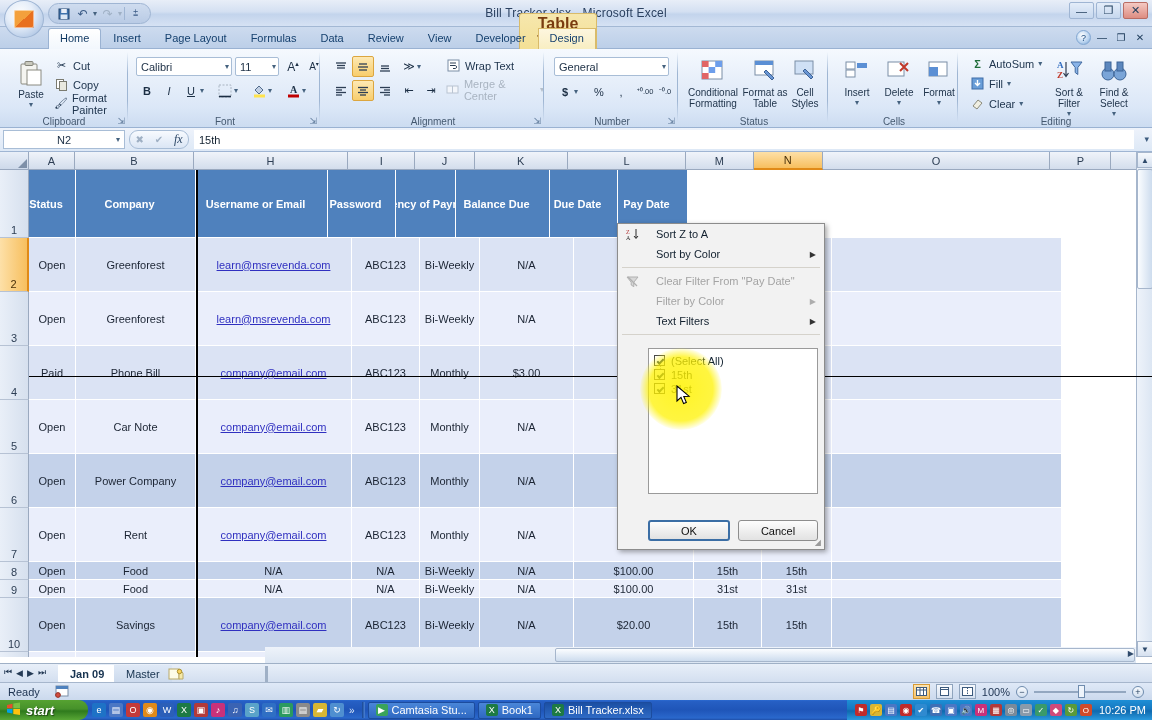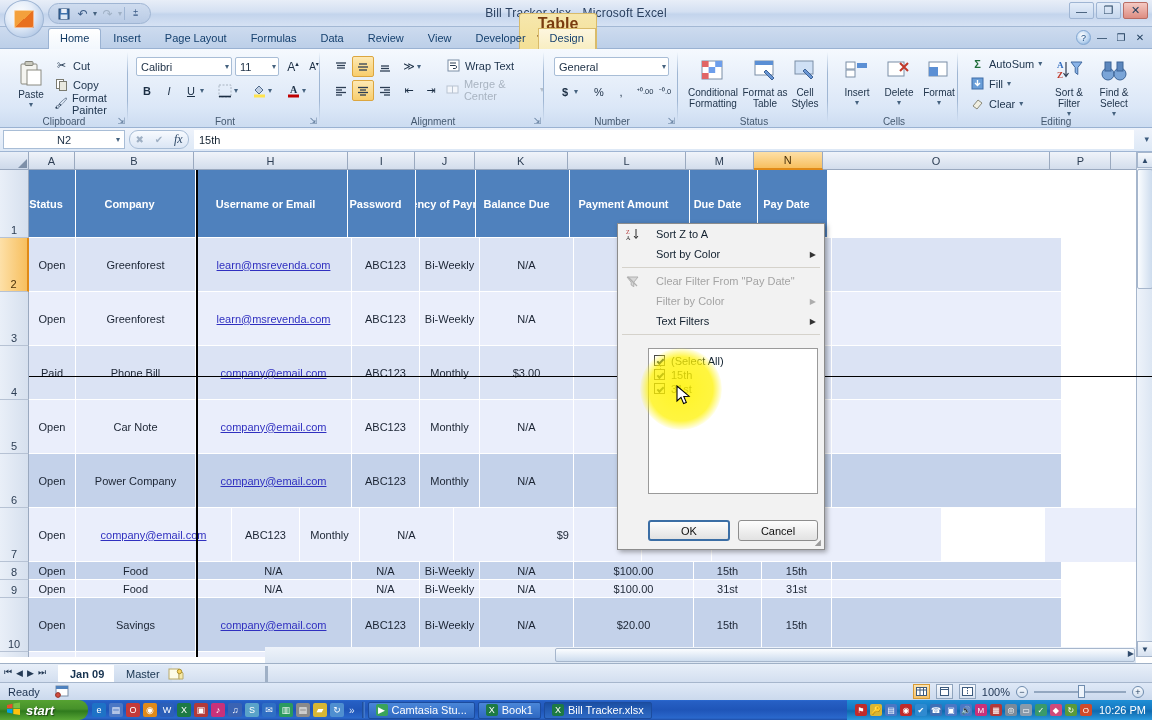--- a/index.html
+++ b/index.html
@@ -697,25 +697,24 @@
     <div class="rh" style="height:18px">9</div>
     <div class="rh" style="height:54px">10</div>
     <div class="rh" style="height:30px"></div>
   </div>
 
   <div class="sheet">
 
     <div class="trow" style="height:68px">
       <div class="tc hdrcell" style="width:47px">Status</div>
       <div class="tc hdrcell" style="width:120px">Company</div>
-      <div class="tc hdrcell" style="width:152px">Username or Email</div>
+      <div class="tc hdrcell" style="width:132px">Username or Email</div>
       <div class="tc hdrcell" style="width:68px">Password</div>
       <div class="tc hdrcell" style="width:60px;padding:0 12px 0 1px;">Fequency of Paymen</div>
       <div class="tc hdrcell" style="width:94px">Balance Due</div>
-      <div class="tc hdrcell" style="width:120px">Payment Amount</div>
       <div class="tc hdrcell" style="width:68px">Due Date</div>
       <div class="tc hdrcell" style="width:70px">Pay Date</div>
       <div class="tc" style="width:62px;background:#fff;"></div>
       <div class="tc" style="width:41px;background:#fff;"></div>
     </div>
 
     <div class="trow band-a" style="height:54px">
       <div class="tc" style="width:47px">Open</div>
       <div class="tc" style="width:120px">Greenforest</div>
       <div class="tc link" style="width:156px">learn@msrevenda.com</div>
@@ -785,20 +784,21 @@
       <div class="tc" style="width:120px;justify-content:flex-end;padding-right:4px;">$9</div>
       <div class="tc" style="width:68px"></div>
       <div class="tc" style="width:70px"></div>
       <div class="tc" style="width:230px"></div>
       <div class="tc" style="width:62px;background:#fff;"></div>
       <div class="tc" style="width:41px;background:#fff;"></div>
     </div>
 
     <div class="trow band-b" style="height:54px">
       <div class="tc" style="width:47px">Open</div>
+      <div class="tc" style="width:120px">Rent</div>
       <div class="tc link" style="width:156px">company@email.com</div>
       <div class="tc" style="width:68px">ABC123</div>
       <div class="tc" style="width:60px">Monthly</div>
       <div class="tc" style="width:94px">N/A</div>
       <div class="tc" style="width:120px;justify-content:flex-end;padding-right:4px;">$9</div>
       <div class="tc" style="width:68px"></div>
       <div class="tc" style="width:70px"></div>
       <div class="tc" style="width:230px"></div>
       <div class="tc" style="width:62px;background:#fff;"></div>
       <div class="tc" style="width:41px;background:#fff;"></div>

